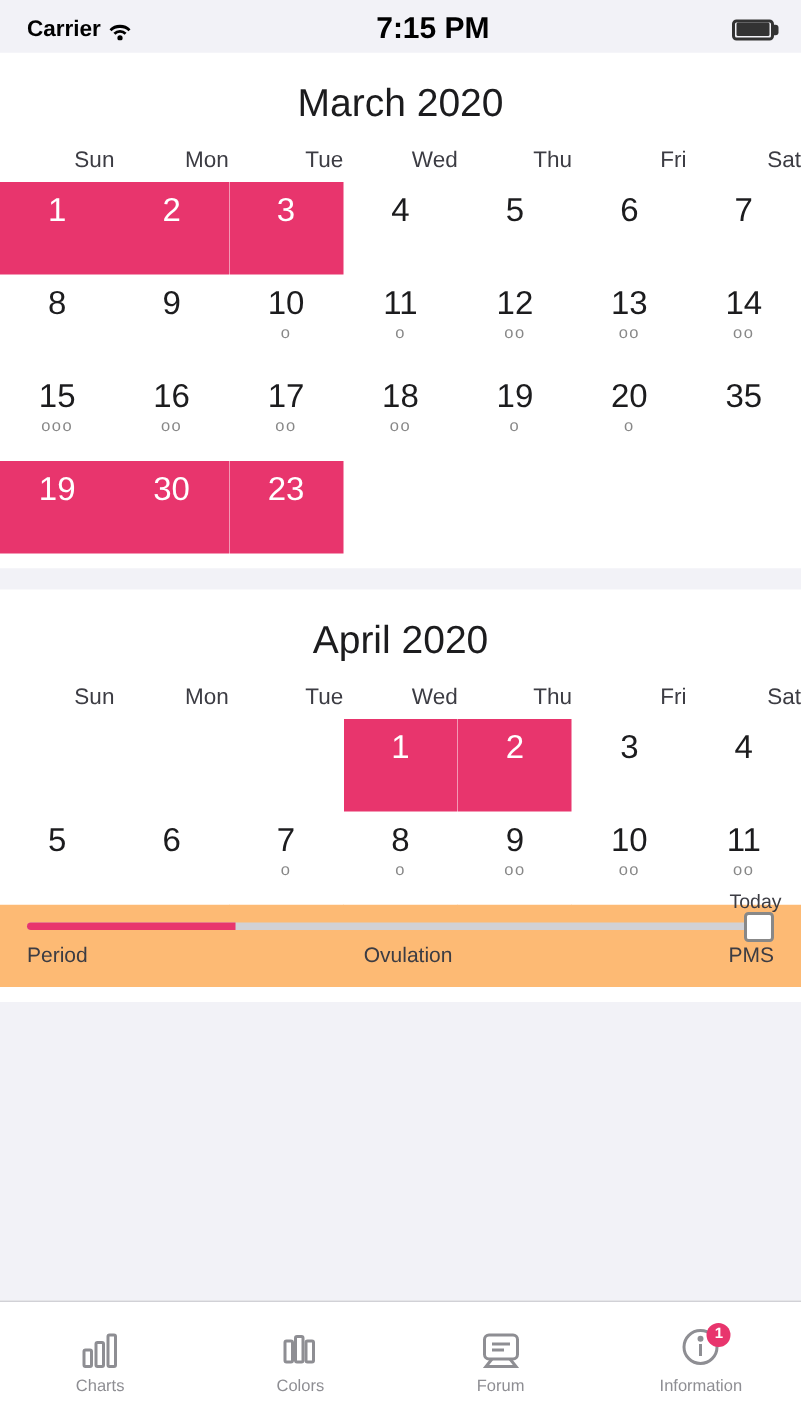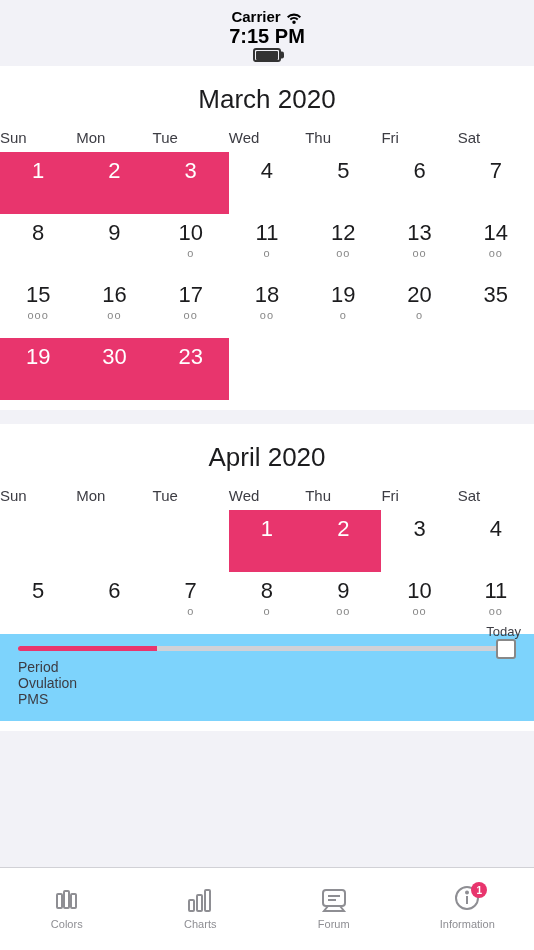--- a/index.html
+++ b/index.html
@@ -15,21 +15,20 @@
 
     
     .status-bar {
       display: flex;
       justify-content: space-between;
       align-items: center;
       padding: 8px 18px 4px;
       background: #f2f2f7;
       font-size: 15px;
       font-weight: 600;
-      flex-direction: column;
     }
     .status-bar .carrier { font-size: 15px; font-weight: 600; }
     .status-bar .time { font-size: 20px; font-weight: 600; }
     .status-bar .battery {
       width: 28px; height: 14px; border: 2px solid #333; border-radius: 3px; position: relative; display: inline-flex; align-items: center; padding: 1px;
     }
     .status-bar .battery::after {
       content: ''; position: absolute; right: -5px; top: 50%; transform: translateY(-50%);
       width: 3px; height: 7px; background: #333; border-radius: 0 2px 2px 0;
     }
@@ -56,21 +55,21 @@
       padding: 18px 0 8px;
       color: #1c1c1e;
     }
 
     .calendar-grid {
       width: 100%;
       border-collapse: collapse;
     }
 
     .calendar-grid th {
-      text-align: left;
+      text-align: right;
       font-size: 15px;
       font-weight: 500;
       color: #3c3c43;
       padding: 6px 0;
       width: calc(100% / 7);
     }
 
     .calendar-grid td {
       text-align: center;
       vertical-align: top;
@@ -110,21 +109,21 @@
     }
 
     
     .calendar-gap {
       height: 14px;
       background: #f2f2f7;
     }
 
     
     .legend-section {
-      background: #7dd3fc;
+      background: #fdba74;
       padding: 12px 18px 14px;
     }
 
     .legend-bar-container {
       position: relative;
       margin-bottom: 6px;
     }
 
     .legend-bar-track {
       width: 100%;
@@ -159,21 +158,20 @@
       right: -5px;
       top: -22px;
       font-size: 13px;
       color: #3c3c43;
     }
 
     .legend-labels {
       display: flex;
       justify-content: space-between;
       margin-top: 8px;
-      flex-direction: column;
     }
 
     .legend-label {
       font-size: 14px;
       color: #3c3c43;
     }
 
     
     .tab-bar {
       display: flex;
@@ -453,37 +451,37 @@
   </div>
 
 </div>
 
 <div class="tab-bar">
 
 
   <div class="tab-item">
     <div class="tab-icon">
       <svg viewBox="0 0 28 28" fill="none" stroke="#8e8e93" stroke-width="2">
+        <rect x="3" y="14" width="5" height="11" rx="1"></rect>
+        <rect x="11" y="9" width="5" height="16" rx="1"></rect>
+        <rect x="19" y="4" width="5" height="21" rx="1"></rect>
+      </svg>
+    </div>
+    <span class="tab-label">Charts</span>
+  </div>
+
+  <div class="tab-item">
+    <div class="tab-icon">
+      <svg viewBox="0 0 28 28" fill="none" stroke="#8e8e93" stroke-width="2">
         <rect x="4" y="8" width="5" height="14" rx="1"></rect>
         <rect x="11" y="5" width="5" height="17" rx="1"></rect>
         <rect x="18" y="8" width="5" height="14" rx="1"></rect>
       </svg>
     </div>
     <span class="tab-label">Colors</span>
-  </div>
-
-  <div class="tab-item">
-    <div class="tab-icon">
-      <svg viewBox="0 0 28 28" fill="none" stroke="#8e8e93" stroke-width="2">
-        <rect x="3" y="14" width="5" height="11" rx="1"></rect>
-        <rect x="11" y="9" width="5" height="16" rx="1"></rect>
-        <rect x="19" y="4" width="5" height="21" rx="1"></rect>
-      </svg>
-    </div>
-    <span class="tab-label">Charts</span>
   </div>
 
   <div class="tab-item">
     <div class="tab-icon">
       <svg viewBox="0 0 28 28" fill="none" stroke="#8e8e93" stroke-width="2">
         <rect x="3" y="4" width="22" height="16" rx="3"></rect>
         <line x1="8" y1="10" x2="20" y2="10"></line>
         <line x1="8" y1="14" x2="16" y2="14"></line>
         <path d="M8 20l-4 5h20l-4-5"></path>
       </svg>

